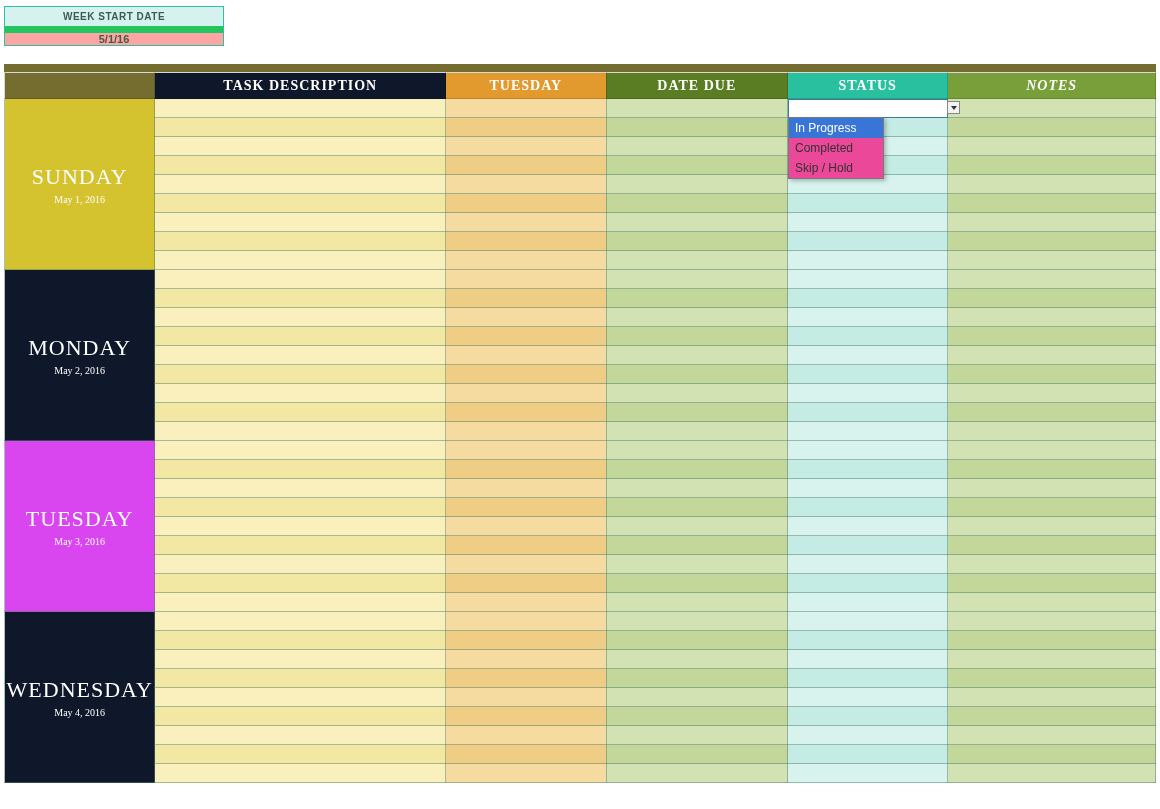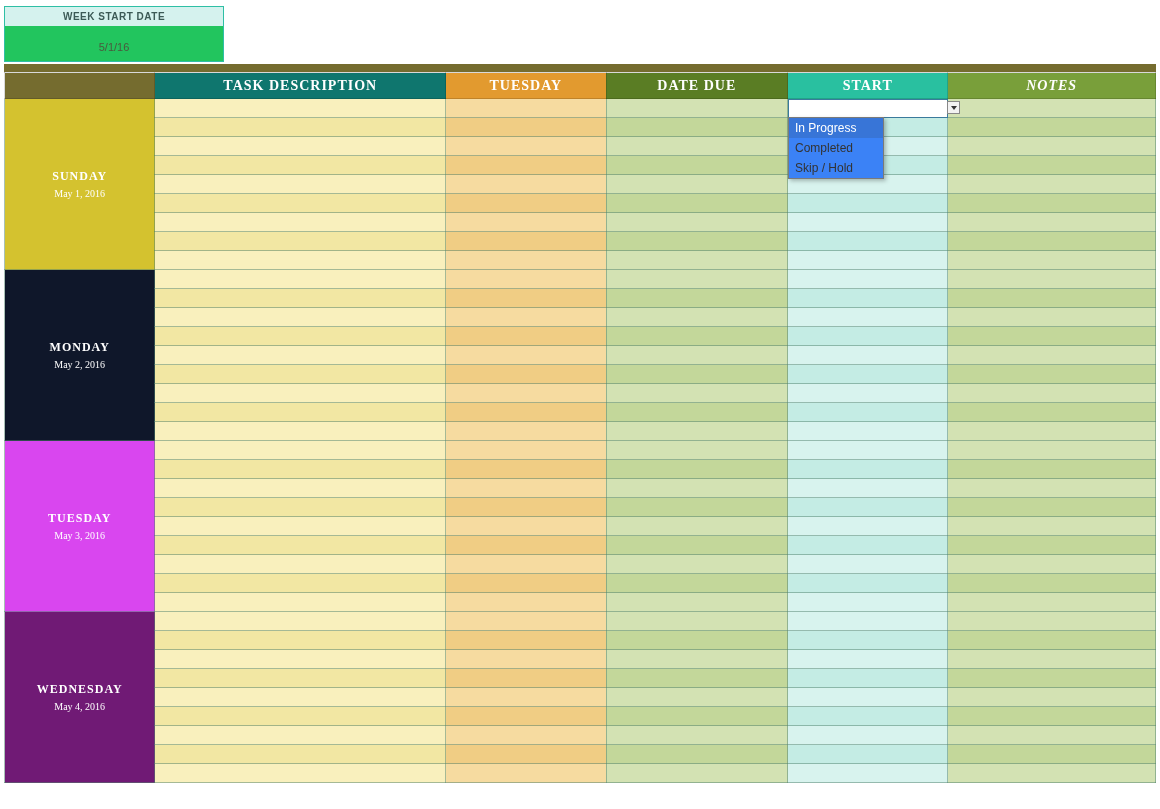--- a/index.html
+++ b/index.html
@@ -36,24 +36,24 @@
   .week-start-header {
     background: #d5f2ee;
     color: #3c5a56;
     font-weight: bold;
     padding: 4px 4px;
     border-bottom: 7px solid #22c55e;
     font-size: 10px;
     letter-spacing: 0.5px;
   }
   .week-start-date {
-    background: #22c55e;
+    background: #fca5a5;
     color: #4a5a3e;
-    font-weight: normal;
-    padding: 8px 0;
+    font-weight: bold;
+    padding: 0 0;
   }
   .divider {
     height: 8px;
     background: #756c2f;
     width: 100%;
   }
   table {
     border-collapse: collapse;
     width: 100%;
     table-layout: fixed;
@@ -74,40 +74,40 @@
     padding: 0 4px;
   }
   .col-day  { width: 150px; }
   .col-task { width: 290px; }
   .col-cat  { width: 160px; }
   .col-due  { width: 181px; }
   .col-stat { width: 160px; }
   .col-note { width: 207px; }
 
   th.h-day  { background: #756c2f; }
-  th.h-task { background: #0f766e; }
+  th.h-task { background: #0f172a; }
   th.h-cat  { background: #e29a2f; }
   th.h-due  { background: #5a7d24; }
   th.h-stat { background: #29c0a0; }
   th.h-note { background: #799f3a; font-style: italic; }
 
   .day-cell {
     text-align: center;
     color: #ffffff;
     font-family: "Georgia", serif;
     vertical-align: middle;
     padding: 0;
   }
-  .day-name { font-size: 12px; font-weight: bold; letter-spacing: 1px; }
+  .day-name { font-size: 22px; font-weight: normal; letter-spacing: 1px; }
   .day-date { font-size: 10px; font-weight: normal; margin-top: 4px; }
 
   .day-0 { background: #d4c22f; }
   .day-1 { background: #0f172a; }
   .day-2 { background: #d946ef; }
-  .day-3 { background: #701a75; }
+  .day-3 { background: #0f172a; }
 
   
   tr.r0 td.c-task { background: #f9f0bd; }
   tr.r1 td.c-task { background: #f2e7a3; }
   tr.r0 td.c-cat  { background: #f6dba0; }
   tr.r1 td.c-cat  { background: #f0cd84; }
   tr.r0 td.c-due  { background: #d3e2b3; }
   tr.r1 td.c-due  { background: #c3d79a; }
   tr.r0 td.c-stat { background: #d8f3ee; }
   tr.r1 td.c-stat { background: #c4ece4; }
@@ -137,21 +137,21 @@
     content: "";
     border-left: 3px solid transparent;
     border-right: 3px solid transparent;
     border-top: 4px solid #333;
   }
   .dropdown {
     position: absolute;
     top: 18px;
     left: 0;
     width: 96px;
-    background: #3b82f6;
+    background: #ec4899;
     border: 1px solid #7a7a7a;
     box-shadow: 2px 2px 4px rgba(0,0,0,0.25);
     z-index: 10;
     font-family: Arial, sans-serif;
     font-size: 12px;
     color: #333;
   }
   .dropdown div { padding: 3px 6px; white-space: nowrap; }
   .dropdown div.sel { background: #3875d7; color: #ffffff; }
 </style>
@@ -175,21 +175,21 @@
     <col class="col-due">
       <col class="col-stat">
       <col class="col-note">
   </colgroup>
   <thead>
     <tr>
       <th class="h-day"></th>
       <th class="h-task">TASK DESCRIPTION</th>
       <th class="h-cat">TUESDAY</th>
       <th class="h-due">DATE DUE</th>
-      <th class="h-stat">START</th>
+      <th class="h-stat">STATUS</th>
       <th class="h-note">NOTES</th>
     </tr>
   </thead>
   <tbody id="tbody">
       <tr class="r0">
         <td rowspan="9" class="day-cell day-0">
           <div class="day-name">SUNDAY</div>
           <div class="day-date">May 1, 2016</div>
         </td>
         <td class="c-task"></td>

